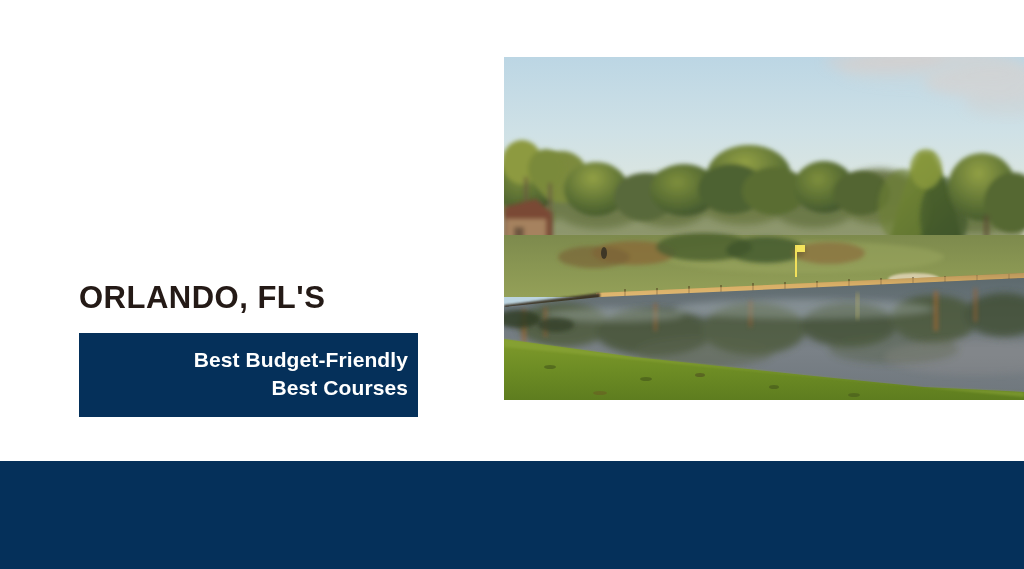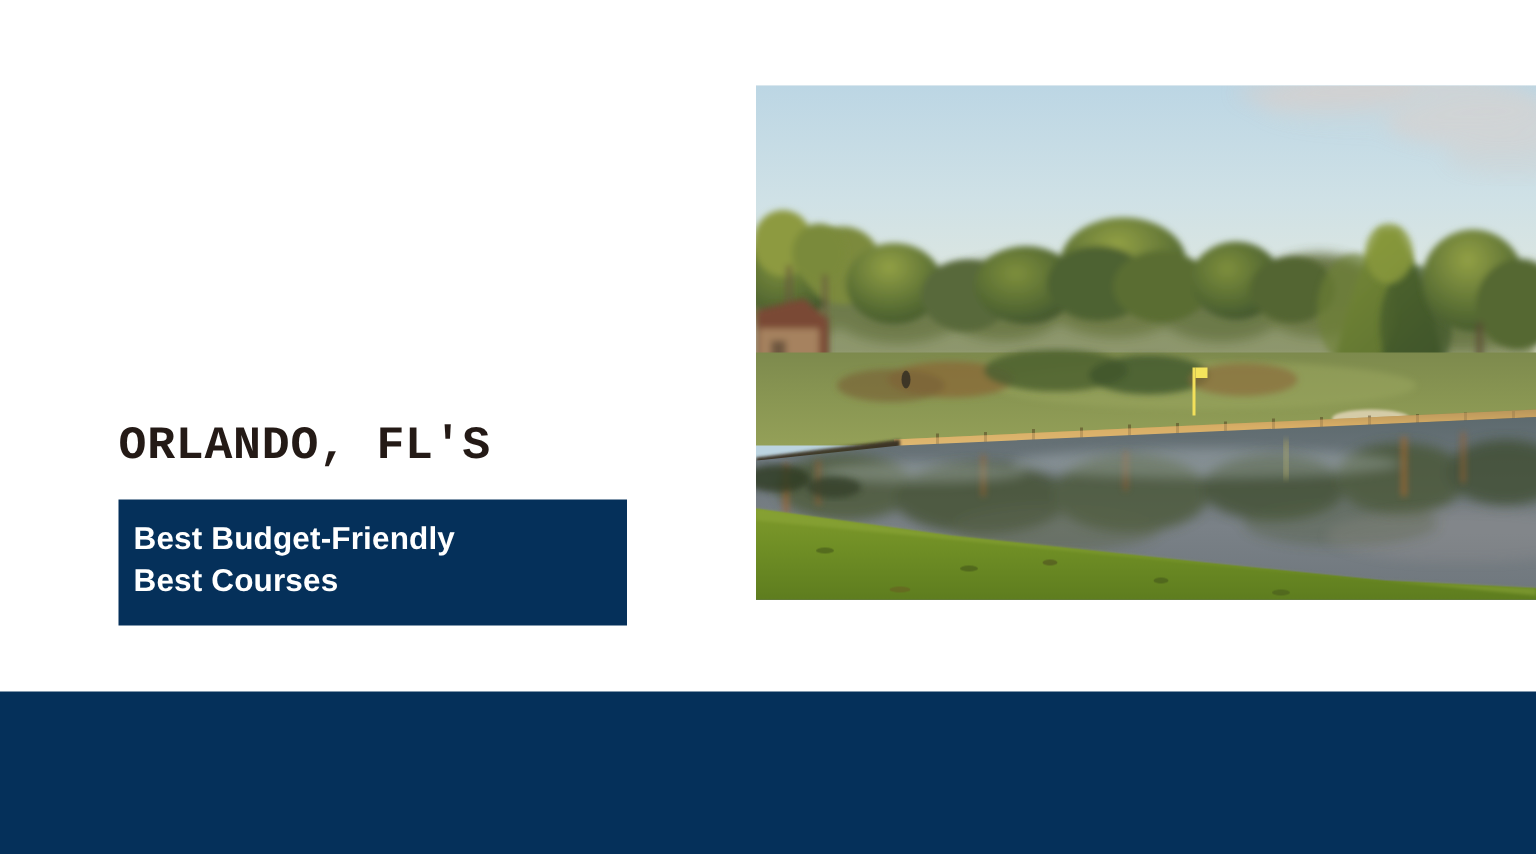--- a/index.html
+++ b/index.html
@@ -30,30 +30,29 @@
   }
 
   .headline {
     font-size: 31px;
     font-weight: bold;
     letter-spacing: 0.5px;
     color: #241a16;
     line-height: 1.05;
     margin: 0 0 18px 0;
     white-space: nowrap;
-    font-family: Liberation Mono, monospace;
   }
 
   .subhead-box {
     background: #05305a;
     width: 339px;
     height: 84px;
     display: flex;
     flex-direction: column;
-    align-items: flex-start;
+    align-items: flex-end;
     justify-content: center;
     box-sizing: border-box;
     padding: 4px 10px 6px 10px;
   }
 
   .subhead-line {
     color: #ffffff;
     font-size: 21px;
     font-weight: bold;
     line-height: 1.32;

